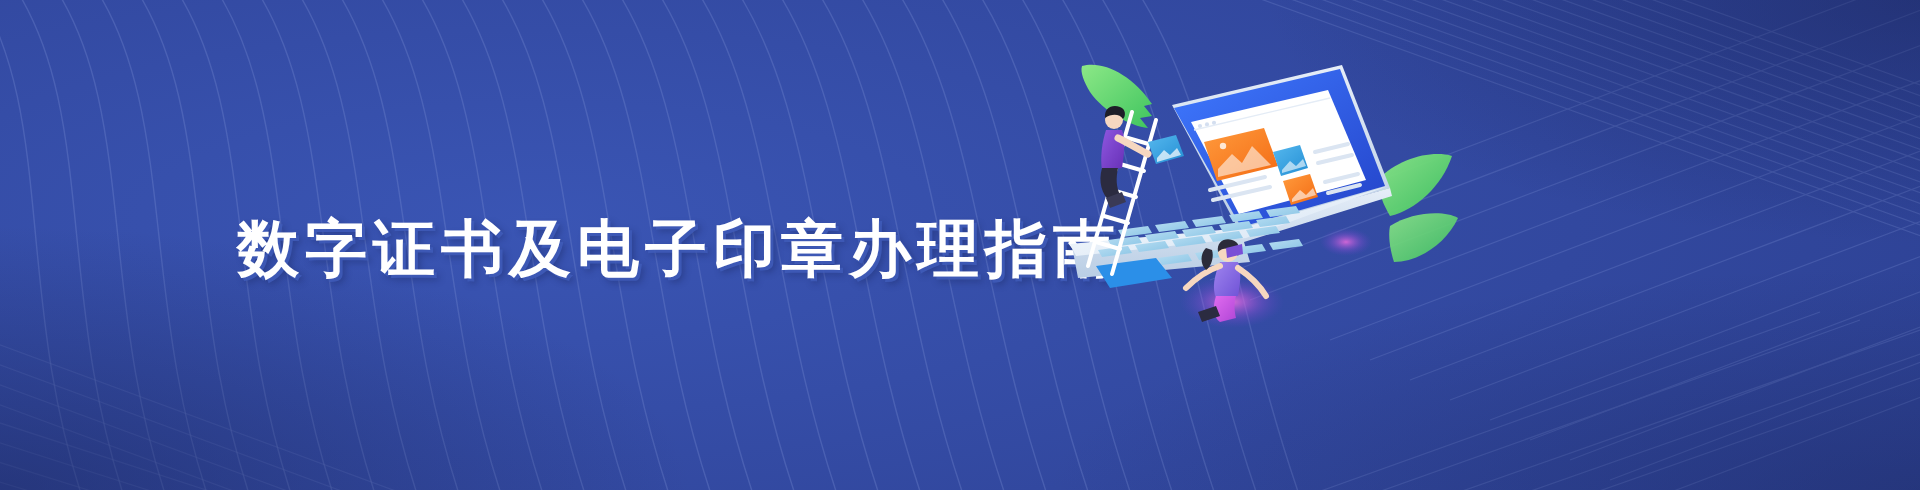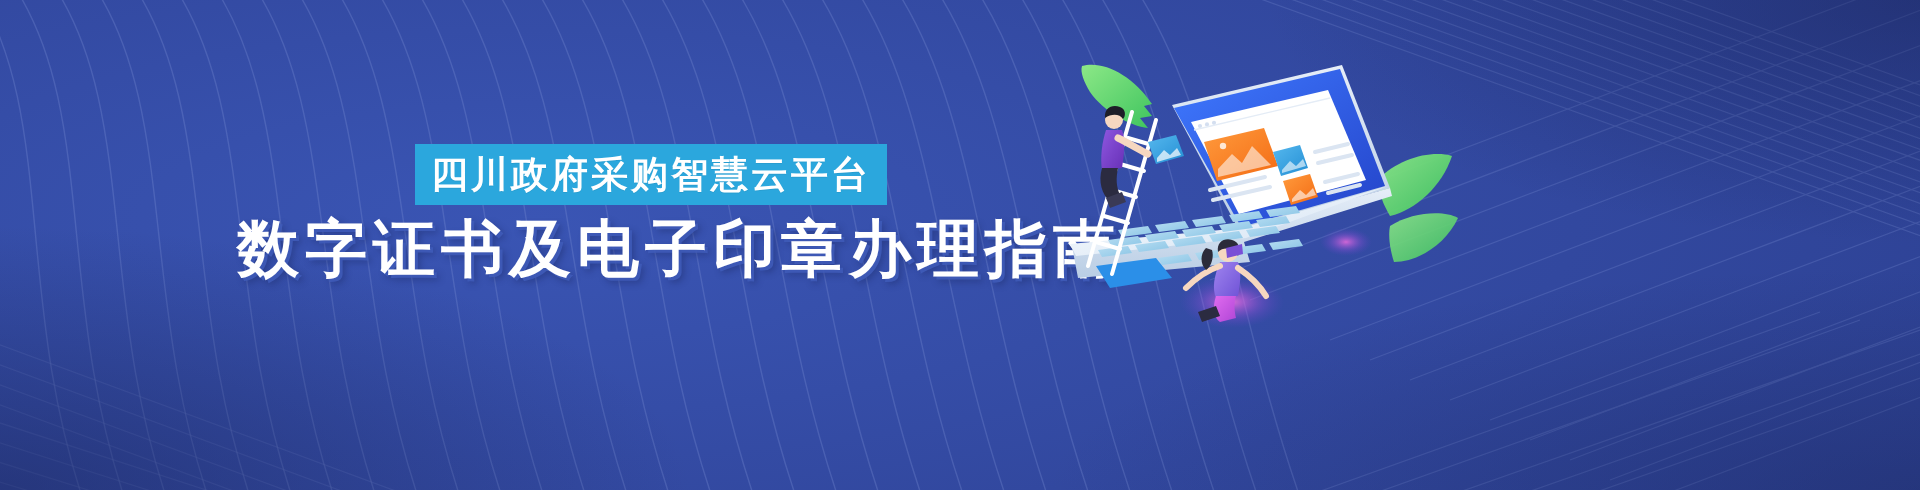--- a/index.html
+++ b/index.html
@@ -171,23 +171,20 @@
         <path d="M 1460 540 L 2000 350"></path>
         <path d="M 1300 520 L 1860 320"></path>
         <path d="M 1240 520 L 1820 312"></path>
       </g>
     </svg>
   </div>
 
   <div class="bg-vignette"></div>
 
   <div class="text-block">
-    <div class="badge">
-      <span class="badge-text">四川政府采购智慧云平台</span>
-    </div>
     <div class="main-title">数字证书及电子印章办理指南</div>
   </div>
 
   <div class="illustration">
     <svg viewBox="0 0 400 290" xmlns="http://www.w3.org/2000/svg">
       <defs>
         <linearGradient id="gLeaf" x1="0" y1="0" x2="1" y2="1">
           <stop offset="0%" stop-color="#8ce887"></stop>
           <stop offset="100%" stop-color="#3fc45e"></stop>
         </linearGradient>

